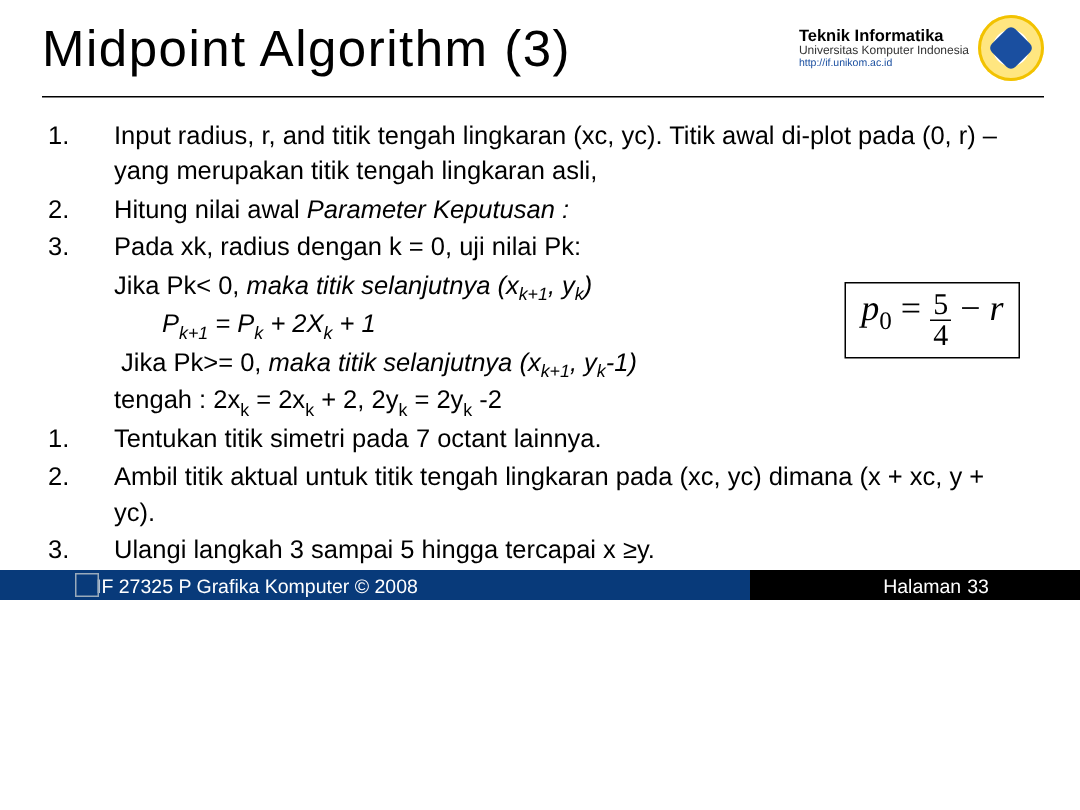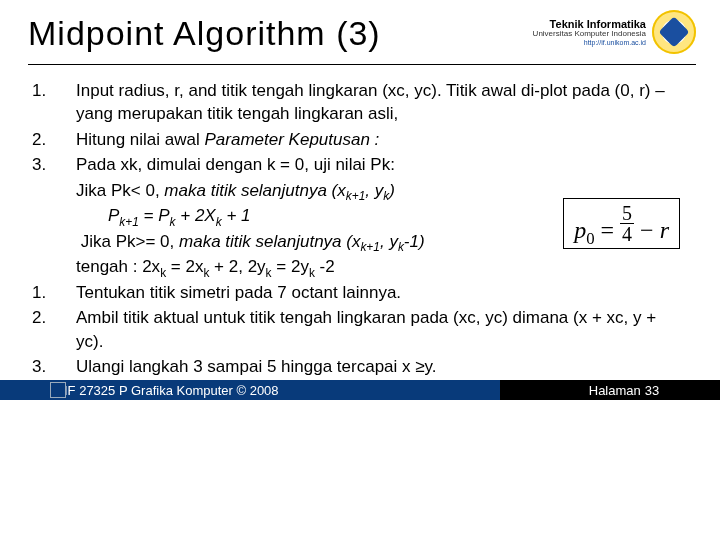--- a/index.html
+++ b/index.html
@@ -3,33 +3,33 @@
 <meta charset="utf-8">
 <style>
   * { box-sizing: border-box; margin: 0; padding: 0; }
   html, body { width: 720px; height: 540px; font-family: Arial, Helvetica, sans-serif; background: #fff; color: #000; }
   .slide { width: 720px; height: 400px; position: relative; display: flex; flex-direction: column; }
   .header { display: flex; align-items: flex-start; padding: 14px 24px 4px 28px; }
   .title { font-size: 34px; font-weight: 400; letter-spacing: 1px; flex: 1; }
   .brand { display: flex; align-items: center; gap: 6px; margin-top: -4px; }
   .brand-logo { width: 44px; height: 44px; border-radius: 50%; display: flex; align-items: center; justify-content: center; box-shadow: 0 0 0 2px #f2c200 inset; background: radial-gradient(circle at 50% 50%, #fff 0 38%, #ffe680 40% 100%); }
   .brand-logo-inner { width: 22px; height: 22px; background: #1a4fa0; border-radius: 4px; transform: rotate(45deg); }
-  .brand-text { line-height: 1.1; text-align: right; }
+  .brand-text { line-height: 1.1; text-align: left; }
   .brand-line1 { font-size: 11px; font-weight: 700; }
   .brand-line2 { font-size: 8px; color: #333; }
   .brand-line3 { font-size: 7px; color: #1a4fa0; }
   .hr { border: none; border-top: 1px solid #000; margin: 6px 24px 0 28px; }
   .body { flex: 1; padding: 14px 32px 0 32px; font-size: 17px; line-height: 1.38; }
   .row { display: flex; margin-bottom: 2px; }
   .num { width: 44px; flex-shrink: 0; }
   .txt { flex: 1; }
   .indent1 { padding-left: 32px; }
   .italic { font-style: italic; }
   sub { font-size: 0.7em; vertical-align: sub; line-height: 0; margin-top: 15px; }
-  .formula-box { position: absolute; right: 40px; top: 198px; border: 1px solid #000; padding: 4px 10px; background: #fff; font-size: 24px; font-family: 'Times New Roman', serif; font-style: italic; display: flex; align-items: flex-end; gap: 6px; }
+  .formula-box { position: absolute; right: 40px; top: 188px; border: 1px solid #000; padding: 4px 10px; background: #fff; font-size: 24px; font-family: 'Times New Roman', serif; font-style: italic; display: flex; align-items: flex-start; gap: 6px; }
   .frac { display: inline-flex; flex-direction: column; align-items: center; font-style: normal; line-height: 1; vertical-align: middle; }
   .frac .fn, .frac .fd { padding: 0 2px; font-size: 20px; }
   .frac .fl { width: 100%; height: 1px; background: #000; }
   .footer { height: 34px; display: flex; }
   .foot-left { flex: 1; background: #083a7a; color: #fff; display: flex; align-items: center; padding-left: 64px; font-size: 13px; position: relative; }
   .foot-left::before { content: ""; position: absolute; left: 50px; top: 50%; width: 14px; height: 14px; border: 1px solid #9ab; transform: translateY(-50%); }
   .foot-right { width: 220px; background: #000; color: #fff; display: flex; align-items: center; justify-content: center; font-size: 13px; gap: 4px; padding-left: 28px; }
 </style>
 </head>
 <body>
@@ -58,21 +58,21 @@
       <div class="txt">Input radius, r, and titik tengah lingkaran (xc, yc). Titik awal di-plot pada (0, r) –yang merupakan titik tengah lingkaran asli,</div>
     </div>
 
     <div class="row">
       <div class="num">2.</div>
       <div class="txt"><span>Hitung nilai awal </span><span class="italic">Parameter Keputusan :</span></div>
     </div>
 
     <div class="row">
       <div class="num">3.</div>
-      <div class="txt">Pada xk, dimulai dengan k = 0, uji nilai Pk:</div>
+      <div class="txt">Pada xk, radius dengan k = 0, uji nilai Pk:</div>
     </div>
 
     <div class="row">
       <div class="num"></div>
       <div class="txt"><span>Jika Pk&lt; 0, </span><span class="italic"><span>maka titik selanjutnya (x</span><sub>k+1</sub><span>, y</span><sub>k</sub><span>)</span></span></div>
     </div>
 
     <div class="row">
       <div class="num"></div>
       <div class="txt indent1 italic"><span>P</span><sub>k+1</sub><span> = P</span><sub>k</sub><span> + 2X</span><sub>k</sub><span> + 1</span></div>

